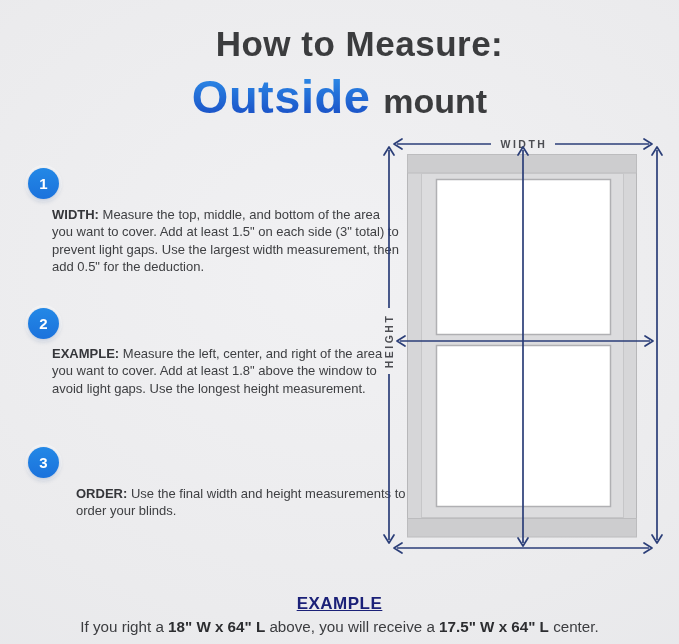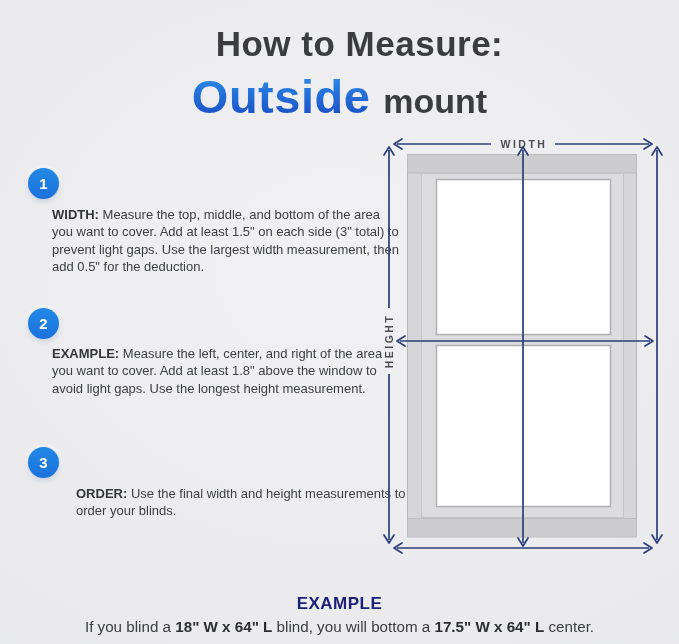--- a/index.html
+++ b/index.html
@@ -44,21 +44,21 @@
     font-family:"Liberation Sans", sans-serif; font-size:10.5px; font-weight:600;
     letter-spacing:2.5px; fill:#4c4d52;
   }
   .win-casing{fill:#d6d6d8; stroke:#b7b7b9; stroke-width:1;}
   .win-strip{fill:#cdcdcf; stroke:#bcbcbe; stroke-width:1;}
   .win-jamb{fill:#dcdcde; stroke:#c6c6c8; stroke-width:1;}
   .win-pane{fill:#ffffff; stroke:#b0b0b3; stroke-width:1.5;}
 
   
   .example-block{position:absolute; left:0; bottom:8px; width:100%; text-align:center;}
-  .example-heading{font-size:17px; font-weight:700; color:var(--heading-navy); letter-spacing:.5px; margin-bottom:3px;}
+  .example-heading{font-size:17px; font-weight:700; color:var(--heading-navy); letter-spacing:.5px; margin-bottom:3px;text-decoration:underline;}
   .example-line{font-size:15.2px; color:#3c3d40; line-height:19px;}
   .example-line b{font-weight:700; color:#2c2d30;}
 </style>
 </head>
 <body>
 
 <div class="stage">
 
   <div class="title-block">
     <div class="title-line1">How to Measure:</div>
@@ -139,17 +139,17 @@
     <g>
       <line class="arrow-line" x1="400" y1="341" x2="650" y2="341"></line>
       <polyline class="arrow-head" points="405,336 397,341 405,346"></polyline>
       <polyline class="arrow-head" points="645,336 653,341 645,346"></polyline>
     </g>
   </svg>
 
   <div class="example-block">
     <div class="example-heading">EXAMPLE</div>
     <div class="example-line">
-      <span>If you blind a </span><b>18" W x 64" L</b><span> blind, you will bottom a </span><b>17.5" W x 64" L</b><span> center.</span>
+      <span>If you right a </span><b>18" W x 64" L</b><span> above, you will receive a </span><b>17.5" W x 64" L</b><span> center.</span>
     </div>
   </div>
 
 </div>
 
 </body></html>

